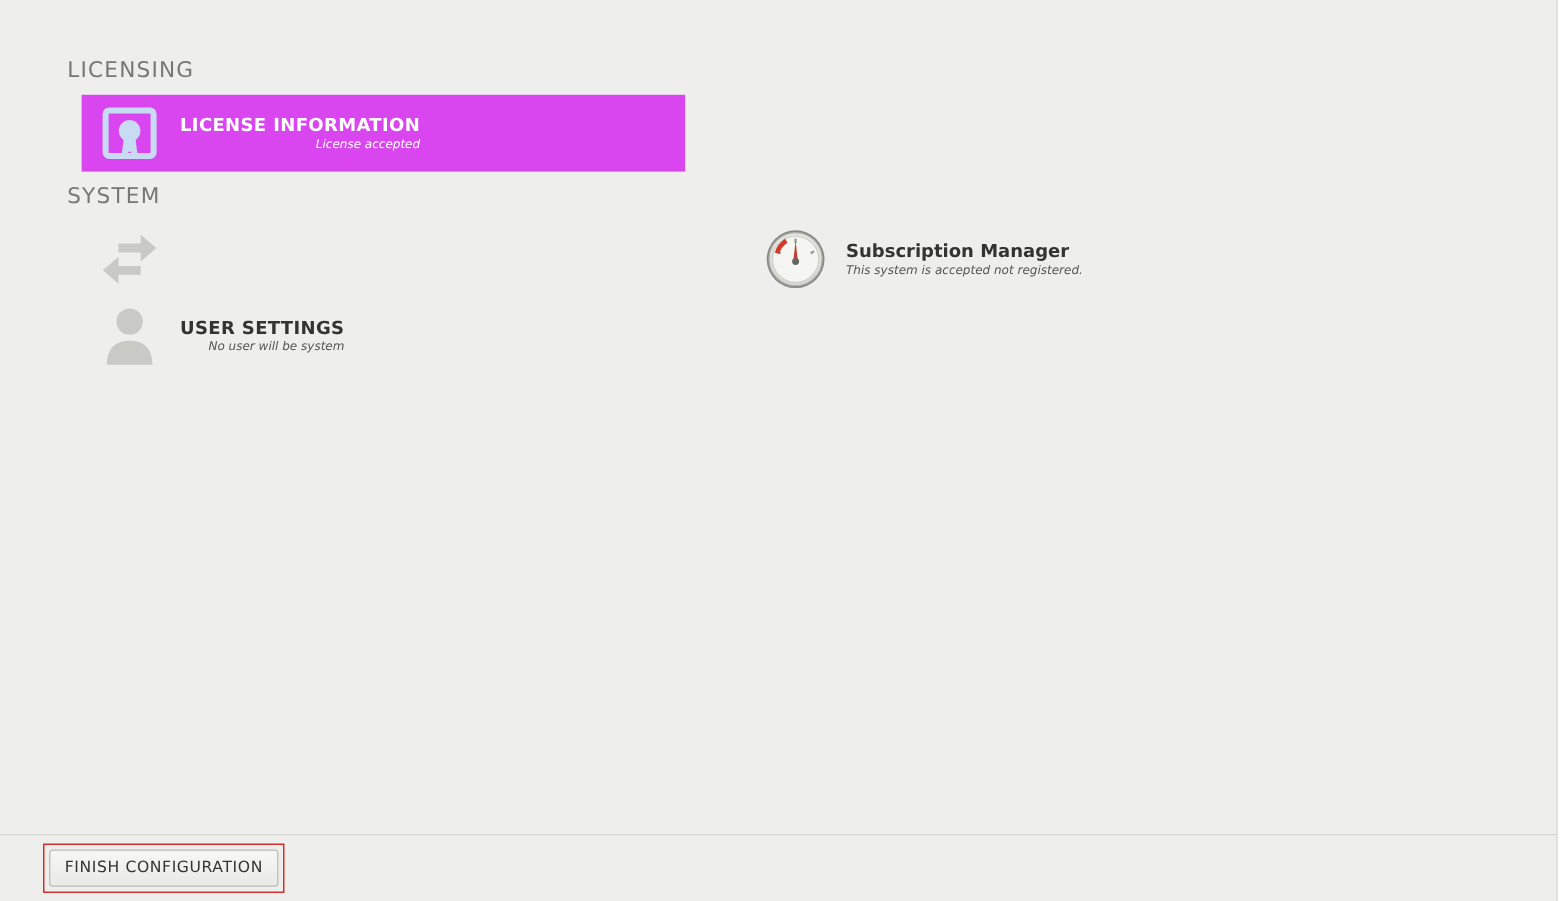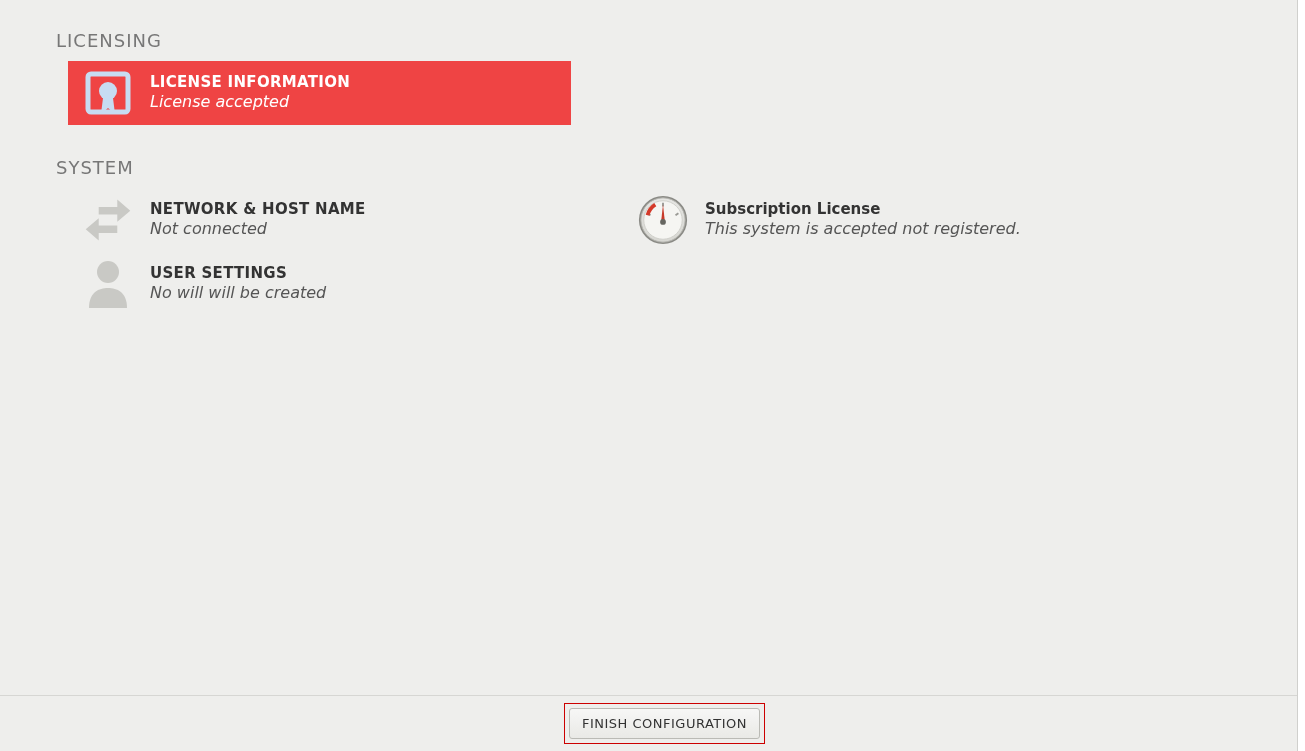--- a/index.html
+++ b/index.html
@@ -8,50 +8,50 @@
     width: 1305px;
     height: 751px;
     background: #eeeeec;
     font-family: "DejaVu Sans", "Cantarell", sans-serif;
     color: #444444;
     overflow: hidden;
     position: relative;
   }
   .content {
     padding-left: 56px;
-    padding-top: 30px;
+    padding-top: 48px;
     width: 1200px;
   }
   .section-title {
     font-size: 18px;
     letter-spacing: 1px;
     color: #777777;
     font-weight: 400;
     margin-bottom: 10px;
-    margin-top: 32px;
+    margin-top: 10px;
   }
   .section-title:first-child {
     margin-top: 0;
   }
   .row {
     display: flex;
     gap: 40px;
   }
   .spoke {
     display: flex;
     align-items: center;
     width: 503px;
     height: 64px;
     margin-left: 12px;
     padding-left: 14px;
     box-sizing: border-box;
     cursor: pointer;
   }
   .spoke.highlight {
-    background: #ef4444;
+    background: #d946ef;
     color: #ffffff;
   }
   .spoke .icon-wrap {
     width: 52px;
     height: 52px;
     display: flex;
     align-items: center;
     justify-content: center;
     flex-shrink: 0;
   }
@@ -63,38 +63,39 @@
   }
   .spoke .title {
     font-weight: 700;
     font-size: 15px;
     letter-spacing: 0.3px;
   }
   .spoke.highlight .title { color: #ffffff; }
   .spoke:not(.highlight) .title { color: #333333; }
   .spoke .status {
     font-style: italic;
-    font-size: 16px;
+    font-size: 10px;
     color: #555555;
+    text-align: right;
   }
   .spoke.highlight .status { color: #ffffff; }
 
   
   .spoke .title.normal-weight { font-weight: 600; letter-spacing: 0; }
 
   
   .footer {
     position: absolute;
     bottom: 0;
     left: 0;
     right: 0;
     height: 56px;
     border-top: 1px solid #d6d6d3;
     display: flex;
-    justify-content: center;
+    justify-content: flex-start;
     align-items: center;
     padding-right: 12px;
     box-sizing: border-box;
     padding-left: 36px;
   }
   .highlight-box {
     border: 1px solid #cc0000;
     padding: 4px;
   }
   .finish-btn {
@@ -146,24 +147,20 @@
   <div class="row">
     <div class="spoke">
       <div class="icon-wrap">
         <svg width="56" height="56" viewBox="0 0 56 56">
           <g fill="#c9c9c5">
             <path d="M18 14 L38 14 L38 6 L52 18 L38 30 L38 22 L18 22 Z"></path>
             <path d="M38 34 L18 34 L18 26 L4 38 L18 50 L18 42 L38 42 Z"></path>
           </g>
         </svg>
       </div>
-      <div class="texts">
-        <span class="title">NETWORK &amp; HOST NAME</span>
-        <span class="status">Not connected</span>
-      </div>
     </div>
 
     <div class="spoke">
       <div class="icon-wrap">
         <svg width="54" height="54" viewBox="0 0 54 54">
           <defs>
             <radialGradient id="rg" cx="50%" cy="40%" r="60%">
               <stop offset="0%" stop-color="#ffffff"></stop>
               <stop offset="100%" stop-color="#d5d5d0"></stop>
             </radialGradient>
@@ -178,40 +175,40 @@
             <line x1="43" y1="20" x2="40" y2="22"></line>
           </g>
 
           <path d="M11 22 A18 18 0 0 1 19 11" fill="none" stroke="#d43a2a" stroke-width="4"></path>
 
           <polygon points="27,11 25,29 29,29" fill="#c83a2a"></polygon>
           <circle cx="27" cy="29" r="3" fill="#666660"></circle>
         </svg>
       </div>
       <div class="texts">
-        <span class="title normal-weight">Subscription License</span>
+        <span class="title normal-weight">Subscription Manager</span>
         <span class="status">This system is accepted not registered.</span>
       </div>
     </div>
   </div>
 
 
   <div class="row">
     <div class="spoke">
       <div class="icon-wrap">
         <svg width="46" height="52" viewBox="0 0 46 52">
           <g fill="#c9c9c5">
             <circle cx="23" cy="14" r="11"></circle>
             <path d="M4 50 C4 34 14 30 23 30 C32 30 42 34 42 50 Z"></path>
           </g>
         </svg>
       </div>
       <div class="texts">
         <span class="title">USER SETTINGS</span>
-        <span class="status">No will will be created</span>
+        <span class="status">No user will be system</span>
       </div>
     </div>
   </div>
 
 </div>
 
 <div class="footer">
   <div class="highlight-box">
     <button class="finish-btn">FINISH CONFIGURATION</button>
   </div>

